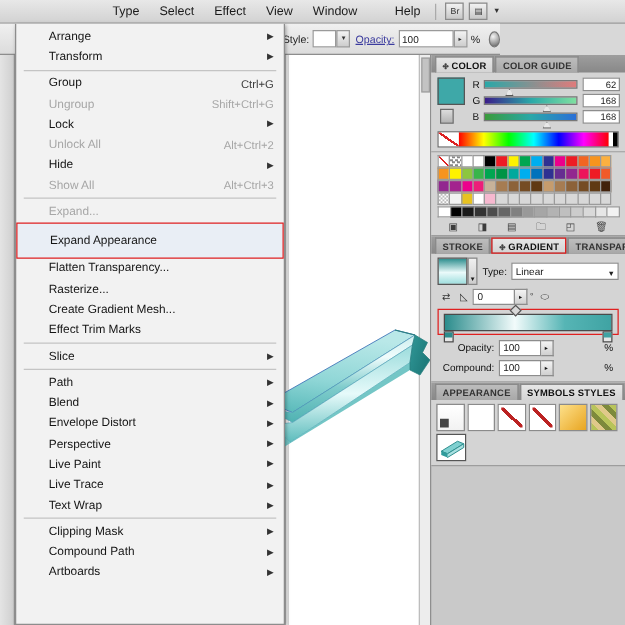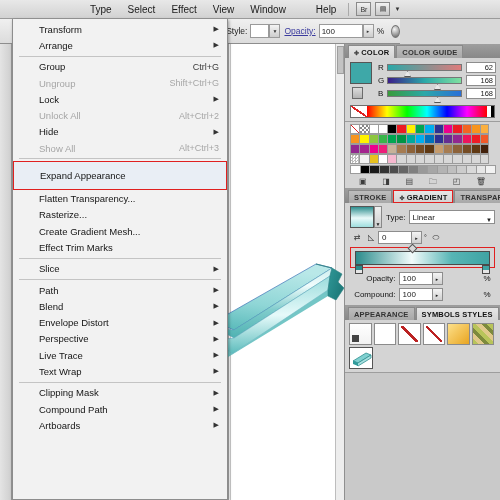--- a/index.html
+++ b/index.html
@@ -577,25 +577,25 @@
             <path d="M3,13 L3,16 L8,18 L8,15 Z" fill="#2f9b9b"></path>
           </svg>
         </div>
       </div>
     </div>
   </div>
 </div>
 
 <div id="objmenu">
     <div class="mi">
+      <span>Arrange</span>
+      <span class="arr">▶</span>
+    </div>
+    <div class="mi">
       <span>Transform</span>
-      <span class="arr">▶</span>
-    </div>
-    <div class="mi">
-      <span>Arrange</span>
       <span class="arr">▶</span>
     </div>
     <div class="msep"></div>
     <div class="mi">
       <span>Group</span>
       <span class="acc">Ctrl+G</span>
     </div>
     <div class="mi disabled">
       <span>Ungroup</span>
       <span class="acc">Shift+Ctrl+G</span>
@@ -610,20 +610,23 @@
     </div>
     <div class="mi">
       <span>Hide</span>
       <span class="arr">▶</span>
     </div>
     <div class="mi disabled">
       <span>Show All</span>
       <span class="acc">Alt+Ctrl+3</span>
     </div>
     <div class="msep"></div>
+    <div class="mi disabled">
+      <span>Expand...</span>
+    </div>
     <div class="mi hl">
       <span>Expand Appearance</span>
     </div>
     <div class="mi">
       <span>Flatten Transparency...</span>
     </div>
     <div class="mi">
       <span>Rasterize...</span>
     </div>
     <div class="mi">
@@ -648,20 +651,24 @@
     </div>
     <div class="mi">
       <span>Envelope Distort</span>
       <span class="arr">▶</span>
     </div>
     <div class="mi">
       <span>Perspective</span>
       <span class="arr">▶</span>
     </div>
     <div class="mi">
+      <span>Live Paint</span>
+      <span class="arr">▶</span>
+    </div>
+    <div class="mi">
       <span>Live Trace</span>
       <span class="arr">▶</span>
     </div>
     <div class="mi">
       <span>Text Wrap</span>
       <span class="arr">▶</span>
     </div>
     <div class="msep"></div>
     <div class="mi">
       <span>Clipping Mask</span>

